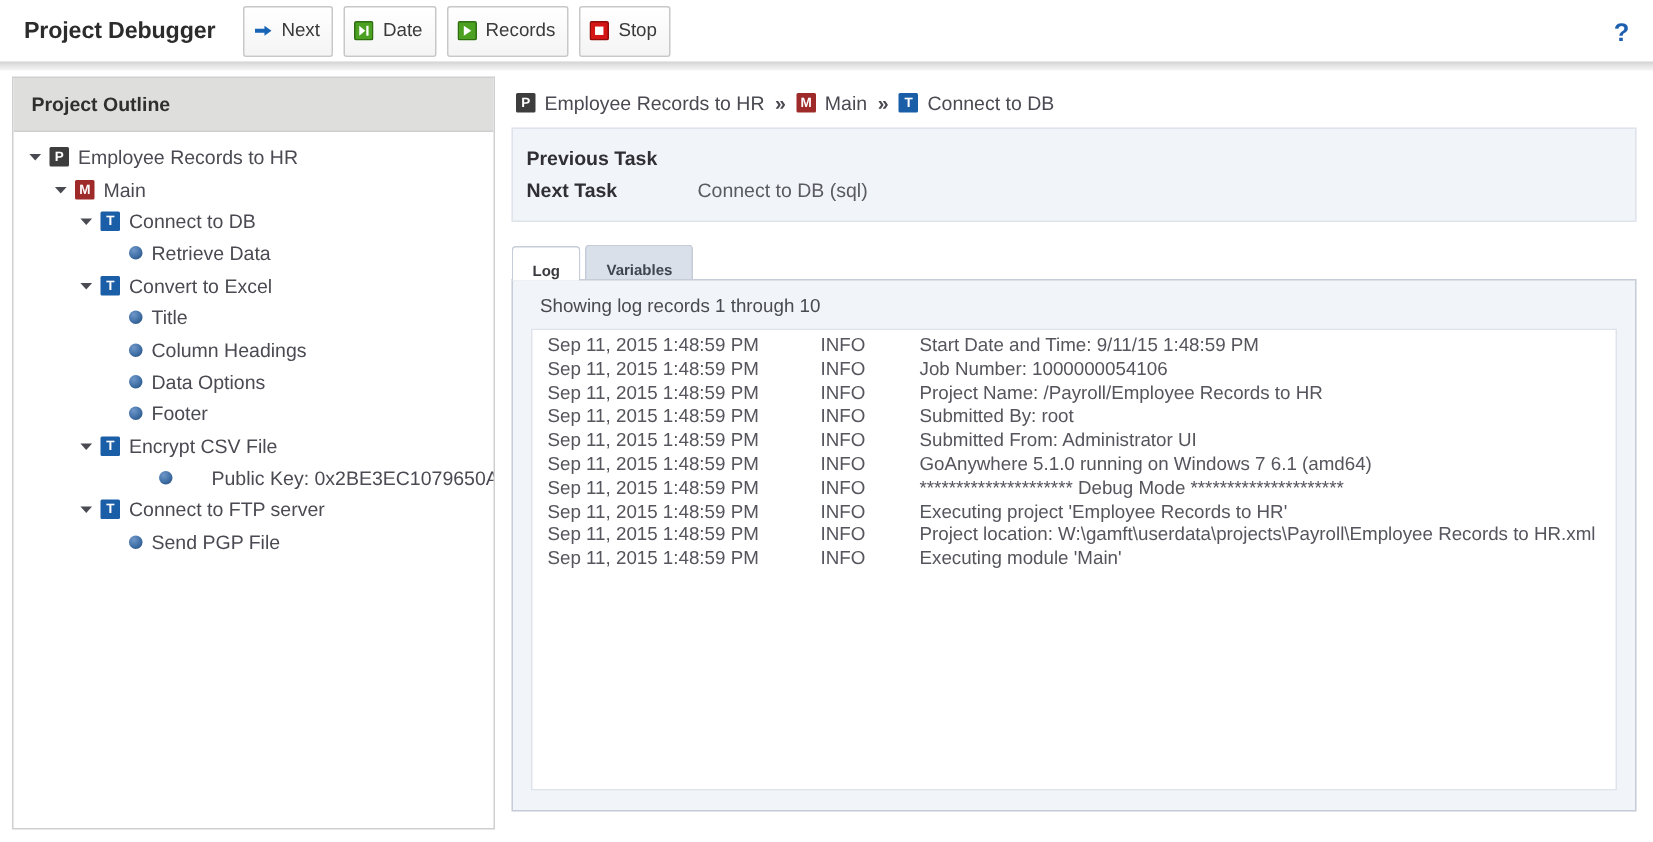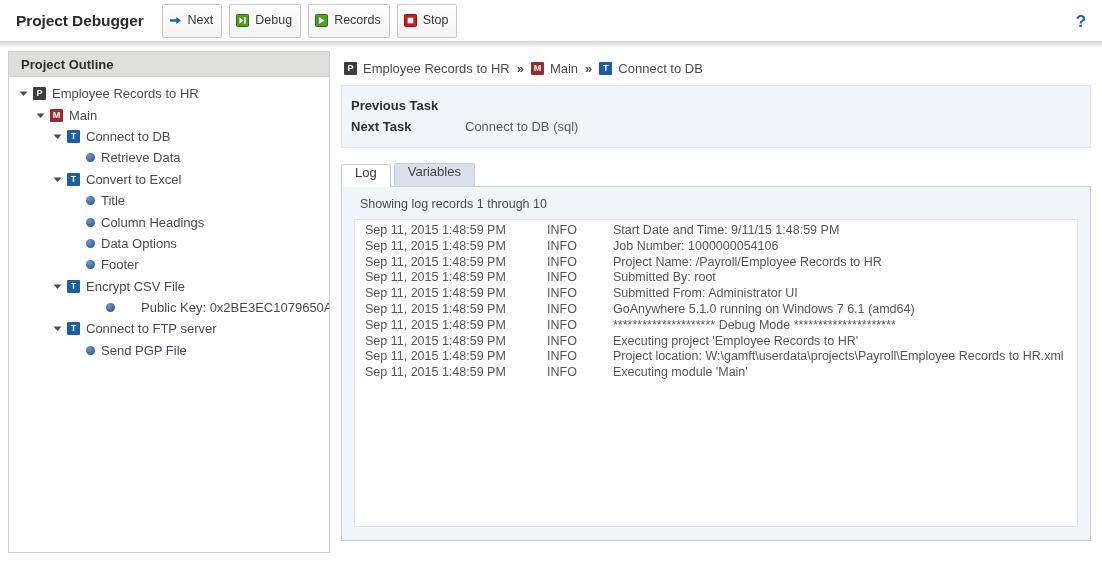--- a/index.html
+++ b/index.html
@@ -66,21 +66,21 @@
 
   
   #sidebar {
     position: absolute; left: 8px; top: 51px;
     width: 322px; height: 502px;
     border: 1px solid #cfcfcf;
     background: #ffffff;
     overflow: hidden;
   }
   #sidebar-header {
-    height: 25px;
+    height: 36px;
     background: #dededd;
     border-bottom: 1px solid #cfcfcf;
     display: flex; align-items: center;
     padding-left: 12px;
     font-weight: bold; font-size: 13px; color: #2f2f2f;
   }
   #tree { padding: 6px 0 0 0; }
   .tree-row {
     display: flex; align-items: center;
     height: 21.4px;
@@ -166,23 +166,23 @@
 
   #tabs {
     margin-left: 3px;
     margin-top: 15px;
     height: 23px;
     display: flex; align-items: flex-end;
     position: relative; z-index: 2;
   }
   .tab {
     height: 23px;
-    display: inline-flex; align-items: flex-start;
+    display: inline-flex; align-items: flex-end;
     padding: 0 13px;
-    font-size: 13px; font-weight: normal;
+    font-size: 10px; font-weight: bold;
     border: 1px solid #c7cdd8;
     border-bottom: none;
     border-radius: 3px 3px 0 0;
     margin-right: 3px;
     cursor: pointer;
   }
   .tab.active {
     background: #ffffff;
     color: #3a3a40;
     position: relative; top: 1px;
@@ -243,21 +243,21 @@
   </div>
 
   <div class="tb-btn">
     <span class="tb-ico">
       <svg width="13" height="13" viewBox="0 0 13 13">
         <rect x="0.5" y="0.5" width="12" height="12" rx="1" fill="#4ca022" stroke="#2f6f12"></rect>
         <path d="M3.5 3.2l4 3.3-4 3.3z" fill="#ffffff"></path>
         <rect x="8.2" y="3.2" width="1.5" height="6.6" fill="#ffffff"></rect>
       </svg>
     </span>
-    <span class="tb-lbl">Debug</span>
+    <span class="tb-lbl">Date</span>
   </div>
 
   <div class="tb-btn">
     <span class="tb-ico">
       <svg width="13" height="13" viewBox="0 0 13 13">
         <rect x="0.5" y="0.5" width="12" height="12" rx="1" fill="#4ca022" stroke="#2f6f12"></rect>
         <path d="M4.2 3.1l5 3.4-5 3.4z" fill="#ffffff"></path>
       </svg>
     </span>
     <span class="tb-lbl">Records</span>

